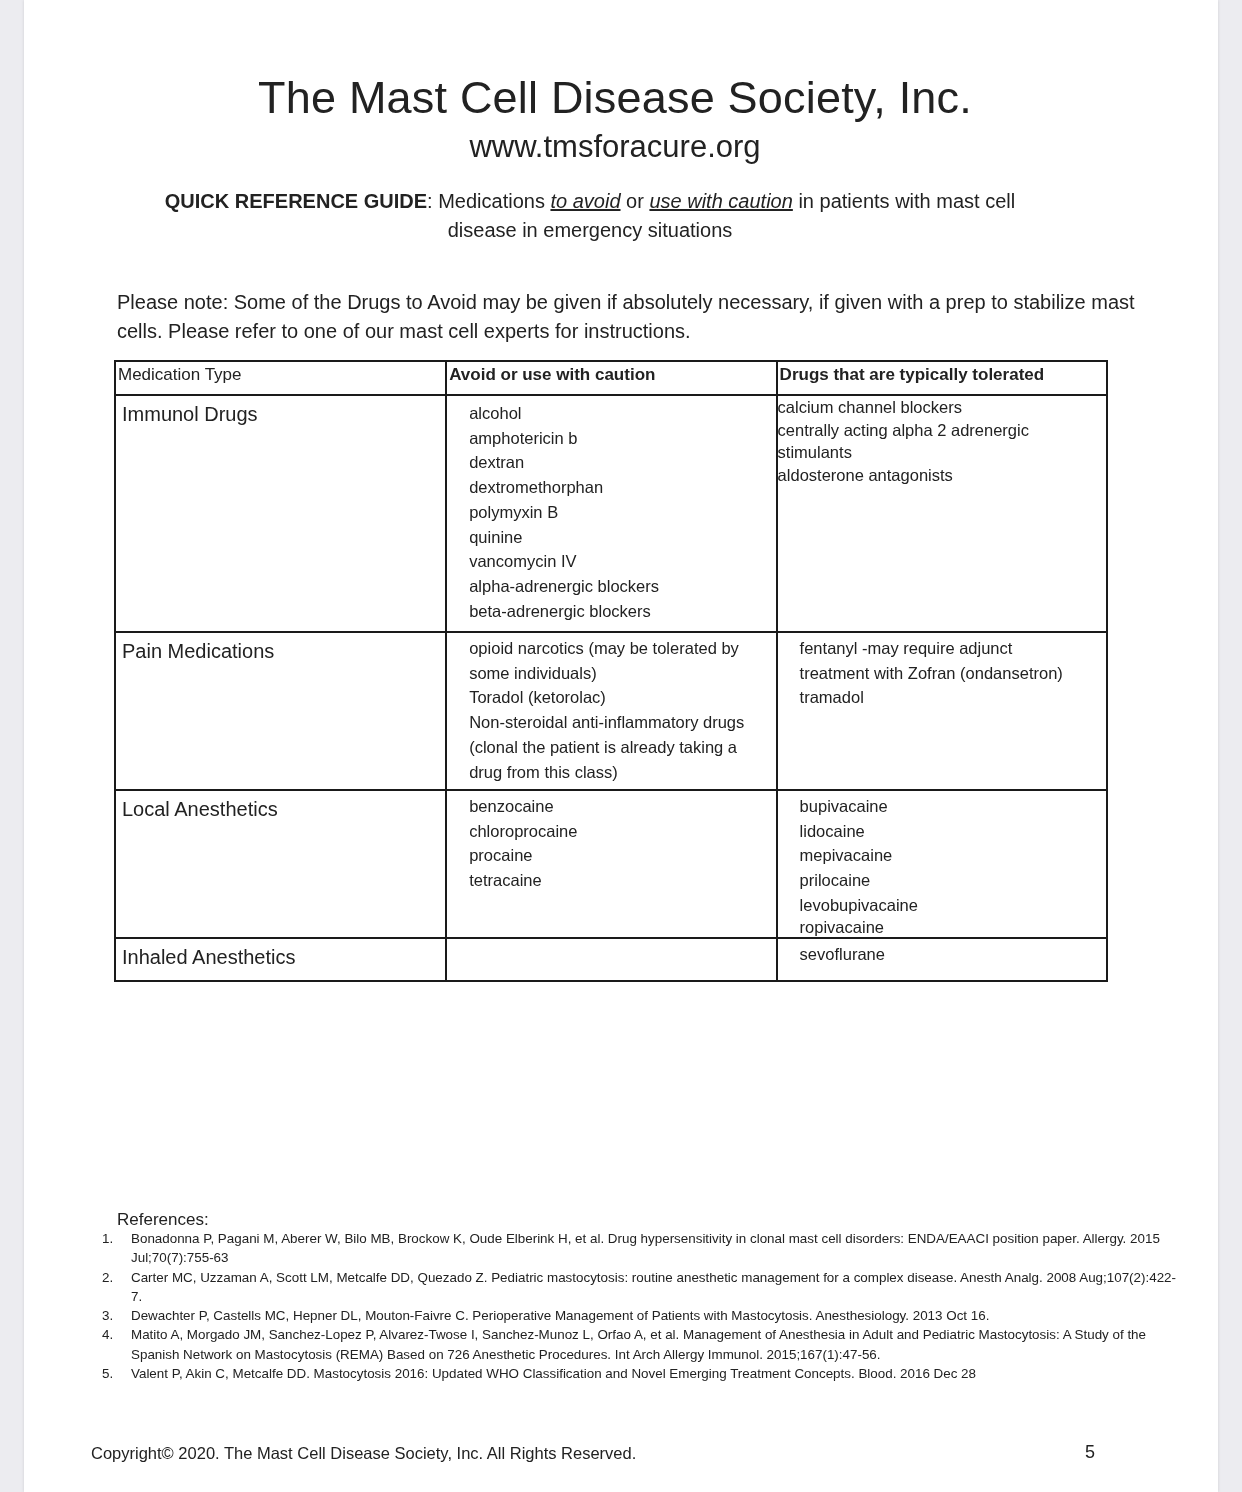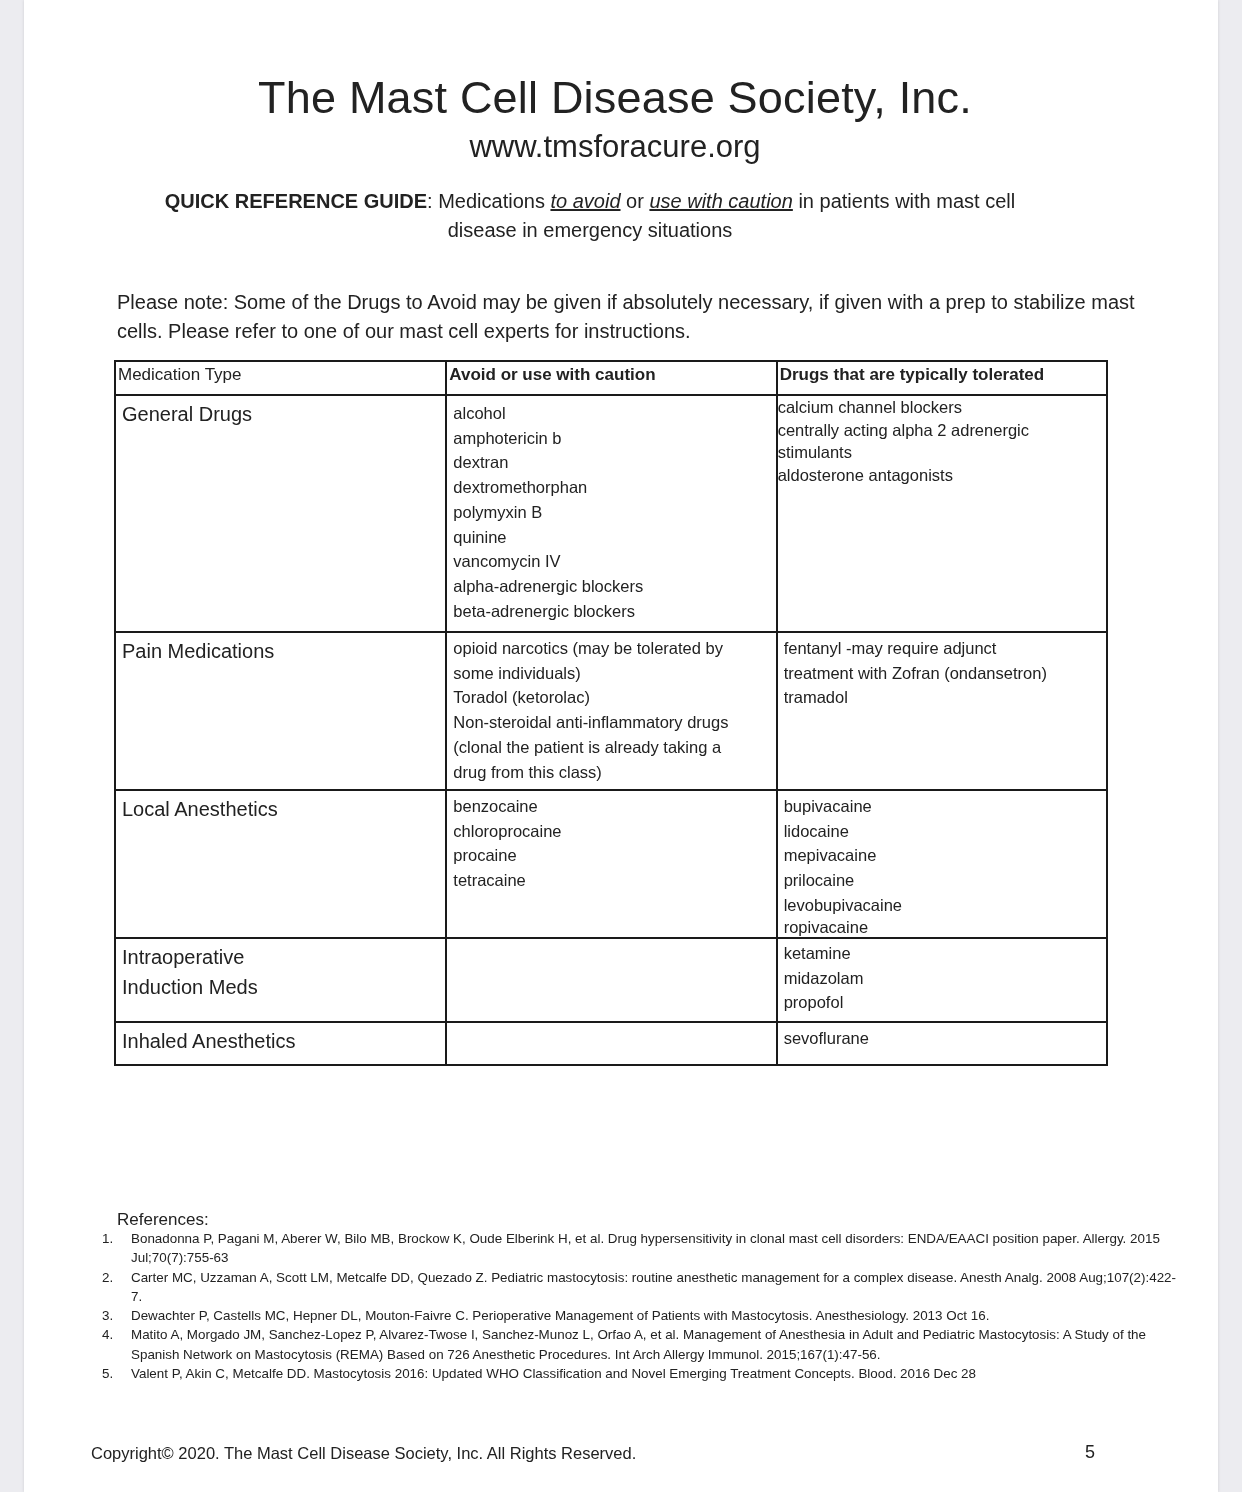--- a/index.html
+++ b/index.html
@@ -65,21 +65,21 @@
     }
     table.med th.c0 { font-weight: normal; }
     table.med th.c1, table.med th.c2 { font-weight: bold; }
     .c0 { width: 332px; }
     .c1 { width: 331px; margin-top: 17px; }
     .c2 { width: 331px; }
     td.type {
       font-size: 20px; line-height: 30px;
       padding: 3px 6px;
     }
-    td.list { padding: 3px 6px; }
+    td.list { padding: 3px 22px; }
     .item { display: block; line-height: 24.7px; }
     td.tol-general { vertical-align: bottom; padding: 0 2px 6px 0; }
     td.tol-general .item { line-height: 22.5px; }
     .refs {
       left: 117px; top: 1209px;
       font-size: 17px; line-height: 22px; color: #222;
     }
     ol.reflist {
       position: absolute;
       left: 99px; top: 1229px;
@@ -114,21 +114,21 @@
   <thead>
     <tr>
       <th class="c0">Medication Type</th>
       <th class="c1">Avoid or use with caution</th>
       <th class="c2">Drugs that are typically tolerated</th>
     </tr>
   </thead>
   <tbody>
 
     <tr style="height:237px">
-      <td class="type">General Drugs</td>
+      <td class="type">Immunol Drugs</td>
       <td class="list" style="padding-top:5px">
         <span class="item">alcohol</span>
         <span class="item">amphotericin b</span>
         <span class="item">dextran</span>
         <span class="item">dextromethorphan</span>
         <span class="item">polymyxin B</span>
         <span class="item">quinine</span>
         <span class="item">vancomycin IV</span>
         <span class="item">alpha-adrenergic blockers</span>
         <span class="item">beta-adrenergic blockers</span>
@@ -170,32 +170,20 @@
       <td class="list" style="padding-bottom:0">
         <span class="item">bupivacaine</span>
         <span class="item">lidocaine</span>
         <span class="item">mepivacaine</span>
         <span class="item">prilocaine</span>
         <span class="item">levobupivacaine</span>
         <span class="item" style="line-height:19px;height:19px;overflow:hidden">ropivacaine</span>
       </td>
     </tr>
 
-    <tr style="height:84px">
-      <td class="type">
-        <span class="item" style="line-height:30px">Intraoperative</span>
-        <span class="item" style="line-height:30px">Induction Meds</span>
-      </td>
-      <td class="list"></td>
-      <td class="list" style="padding-top:2px">
-        <span class="item">ketamine</span>
-        <span class="item">midazolam</span>
-        <span class="item">propofol</span>
-      </td>
-    </tr>
 
     <tr style="height:43px">
       <td class="type">Inhaled Anesthetics</td>
       <td class="list"></td>
       <td class="list">
         <span class="item">sevoflurane</span>
       </td>
     </tr>
   </tbody>
 </table>

